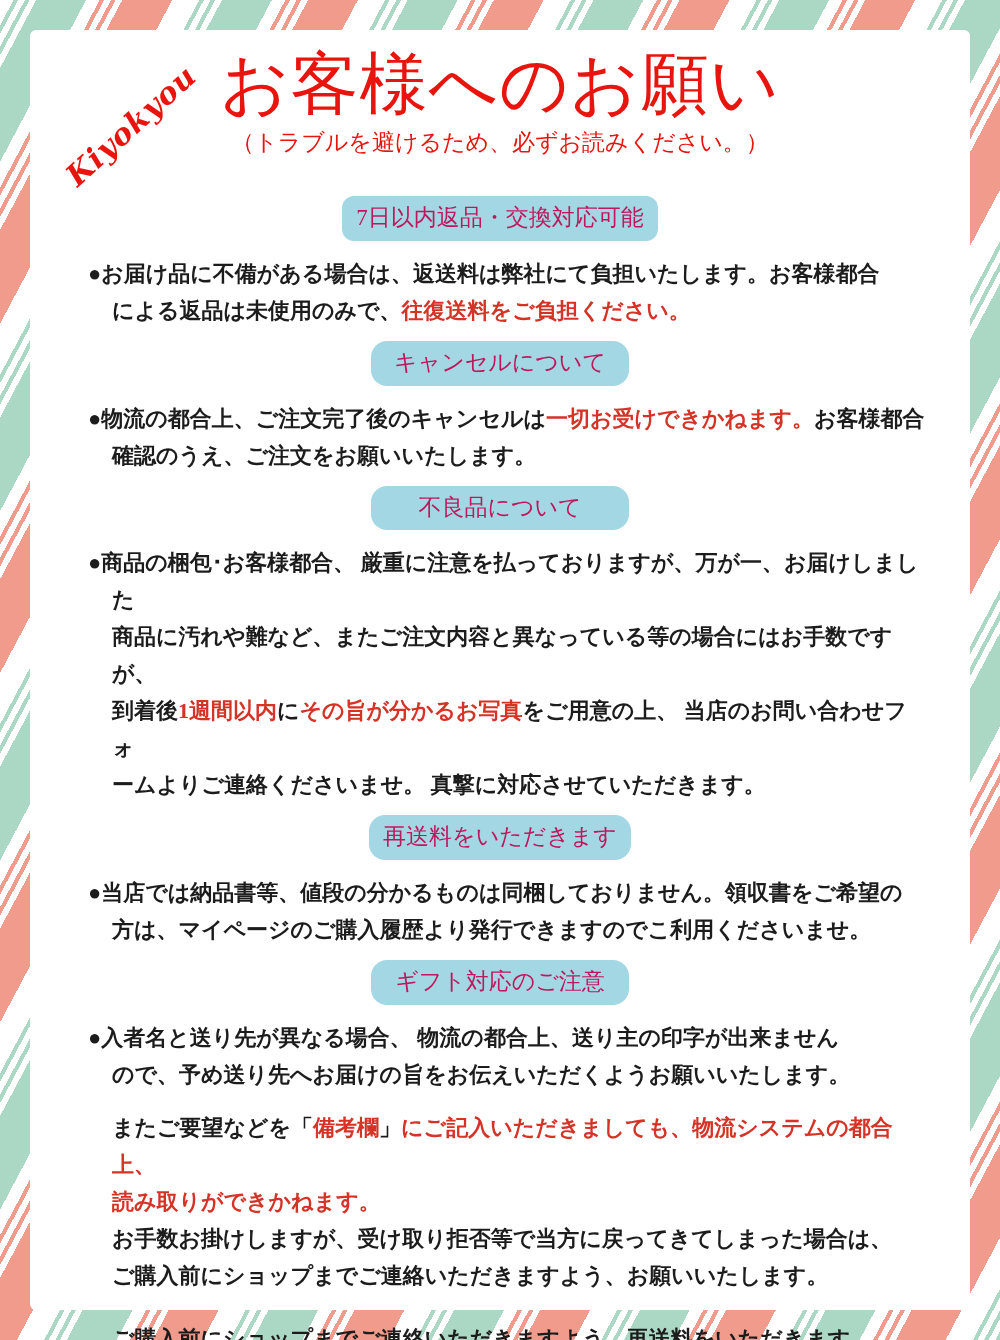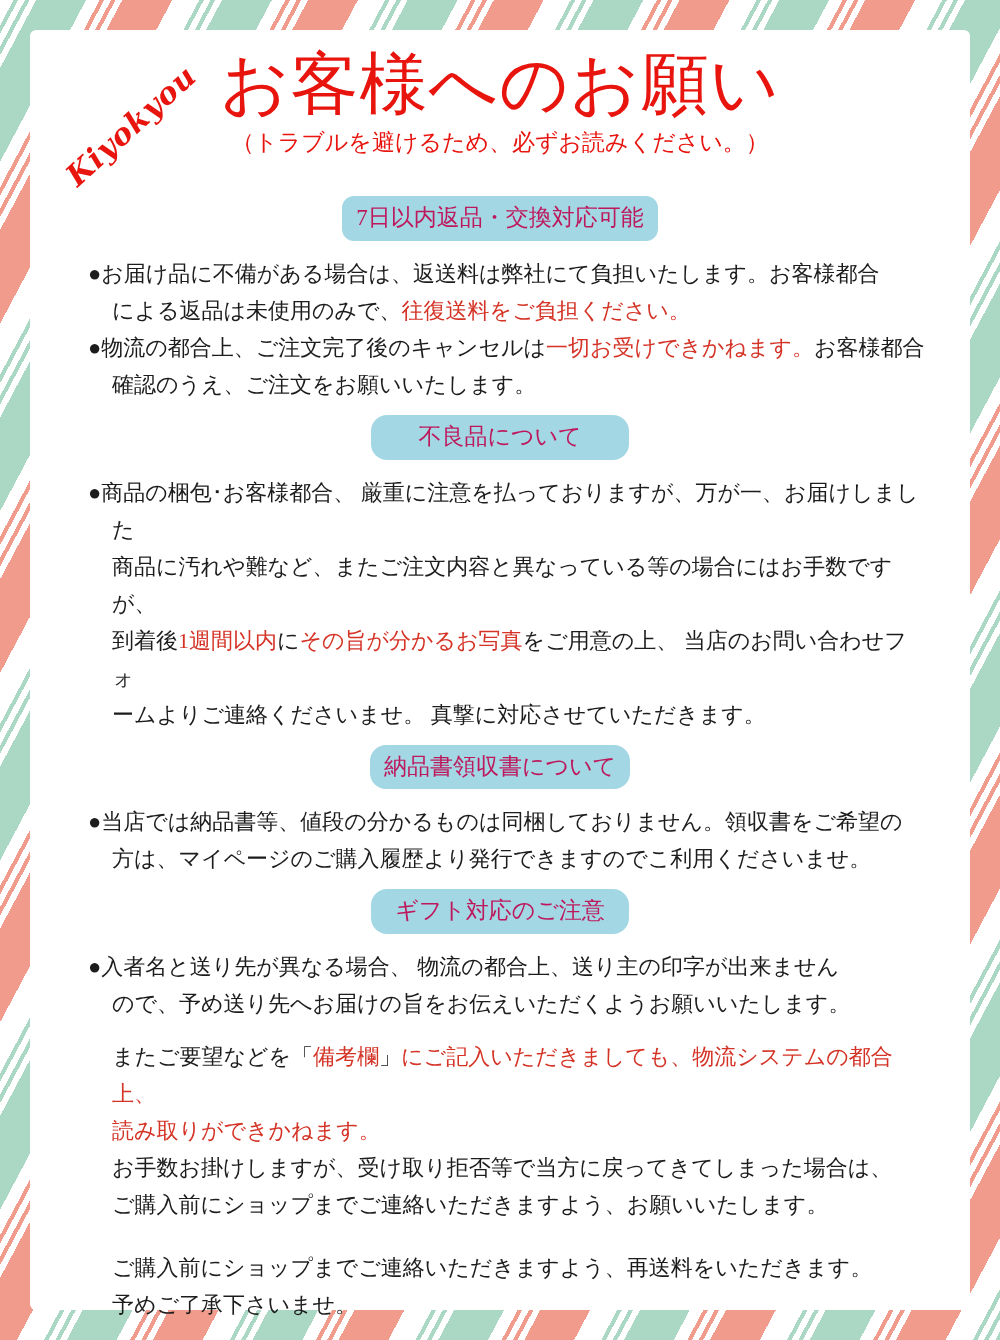--- a/index.html
+++ b/index.html
@@ -54,20 +54,21 @@
   .chip{
     display:block;width:fit-content;min-width:258px;margin:12px auto 14px;
     padding:8px 14px;background:var(--chip);border-radius:16px;
     text-align:center;font-size:23px;color:#be185d;line-height:1.25;
   }
   .section:first-of-type .chip{margin-top:36px;border-radius:12px;}
   .section-body{margin:0 42px 0 58px;}
   .paragraph{
     font-size:22px;line-height:37px;color:var(--text);
     padding-left:24px;
+    font-weight:bold;
   }
   .paragraph.bullet{text-indent:-24px;}
   .paragraph + .paragraph{margin-top:16px;}
   .paragraph.spaced{margin-top:26px;}
   .red{color:var(--red-text);}
 </style>
 </head>
 <body>
 
 <div class="page">
@@ -77,32 +78,33 @@
     <div class="subtitle">（トラブルを避けるため、必ずお読みください。）</div>
 
     <div id="sections">
         <div class="section">
           <div class="chip">7日以内返品・交換対応可能</div>
           <div class="section-body">
             <div class="paragraph bullet"><span>●お届け品に不備がある場合は、返送料は弊社にて負担いたします。お客様都合</span><br><span>による返品は未使用のみで、</span><span class="red">往復送料をご負担ください。</span></div>
           </div>
         </div>
         <div class="section">
+          <div class="chip">キャンセルについて</div>
           <div class="section-body">
             <div class="paragraph bullet"><span>●物流の都合上、ご注文完了後のキャンセルは</span><span class="red">一切お受けできかねます。</span><span>お客様都合</span><br><span>確認のうえ、ご注文をお願いいたします。</span></div>
           </div>
         </div>
         <div class="section">
           <div class="chip">不良品について</div>
           <div class="section-body">
             <div class="paragraph bullet"><span>●商品の梱包･お客様都合、 厳重に注意を払っておりますが、万が一、お届けしました</span><br><span>商品に汚れや難など、またご注文内容と異なっている等の場合にはお手数ですが、</span><br><span>到着後</span><span class="red">1週間以内</span><span>に</span><span class="red">その旨が分かるお写真</span><span>をご用意の上、 当店のお問い合わせフォ</span><br><span>ームよりご連絡くださいませ。 真撃に対応させていただきます。</span></div>
           </div>
         </div>
         <div class="section">
-          <div class="chip">納品書領収書について</div>
+          <div class="chip">再送料をいただきます</div>
           <div class="section-body">
             <div class="paragraph bullet"><span>●当店では納品書等、値段の分かるものは同梱しておりません。領収書をご希望の</span><br><span>方は、マイページのご購入履歴より発行できますのでこ利用くださいませ。</span></div>
           </div>
         </div>
         <div class="section">
           <div class="chip">ギフト対応のご注意</div>
           <div class="section-body">
             <div class="paragraph bullet"><span>●入者名と送り先が異なる場合、 物流の都合上、送り主の印字が出来ません</span><br><span>ので、予め送り先へお届けの旨をお伝えいただくようお願いいたします。</span></div>
             <div class="paragraph"><span>またご要望などを「</span><span class="red">備考欄</span><span>」</span><span class="red">にご記入いただきましても、物流システムの都合上、</span><br><span class="red">読み取りができかねます。</span><br><span>お手数お掛けしますが、受け取り拒否等で当方に戻ってきてしまった場合は、</span><br><span>ご購入前にショップまでご連絡いただきますよう、お願いいたします。</span></div>
             <div class="paragraph spaced"><span>ご購入前にショップまでご連絡いただきますよう、再送料をいただきます。</span><br><span>予めご了承下さいませ。</span></div>

